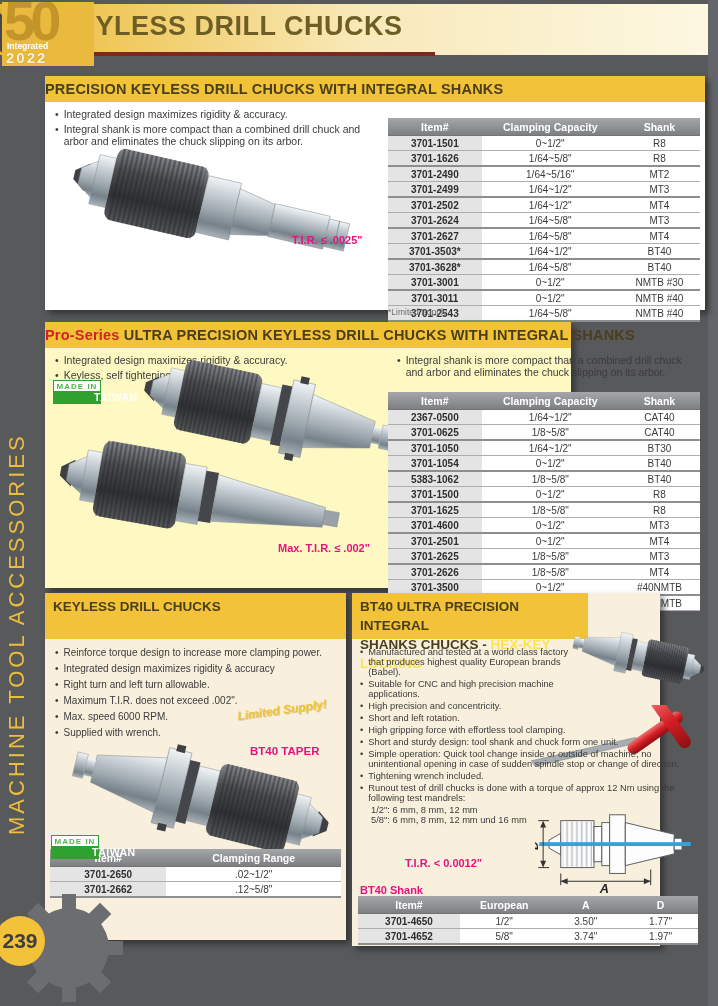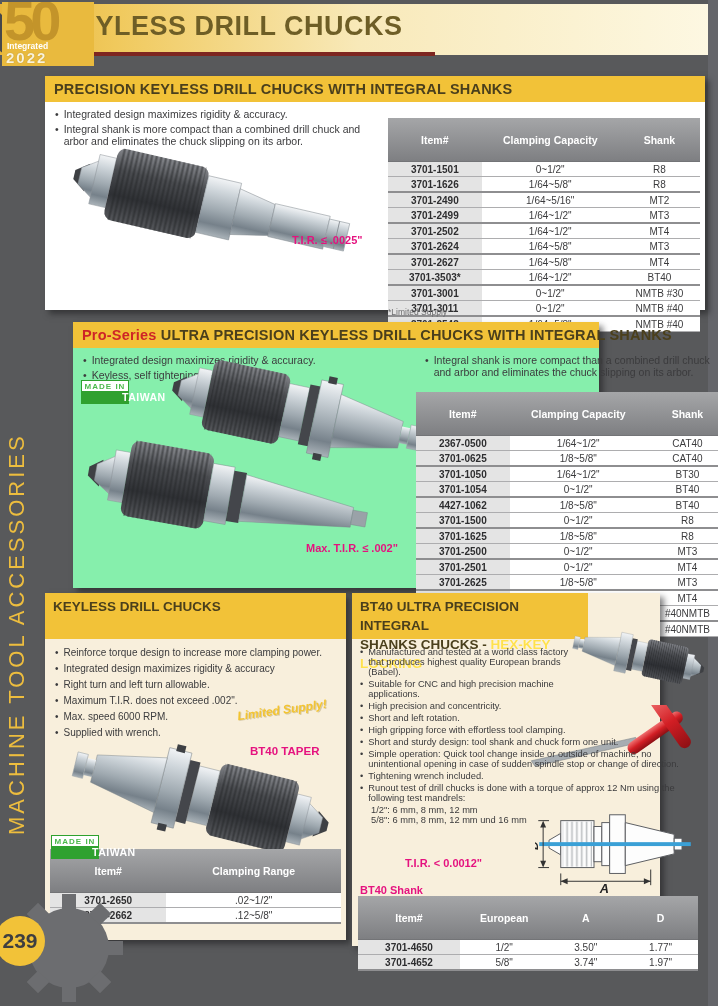--- a/index.html
+++ b/index.html
@@ -27,45 +27,45 @@
   .page-num{left:-5px;top:916px;width:50px;height:50px;border-radius:50%;background:#F2C238;
     display:flex;align-items:center;justify-content:center;
     font-size:21px;font-weight:bold;color:#3E3E40;z-index:3;}
   .gear-bl{left:-6px;top:882px;z-index:1;}
   .gear-tl{left:-16px;top:4px;z-index:1;}
   .right-edge{left:708px;top:0;width:10px;height:1006px;background:#64656A;}
 
   
   .panel{box-shadow:4px 4px 6px rgba(25,25,28,.55);}
   .panel-s1{left:45px;top:76px;width:660px;height:234px;background:#FFFFFF;}
-  .panel-s2{left:45px;top:322px;width:526px;height:266px;background:#86efac;margin-left:28px;}
+  .panel-s2{left:45px;top:322px;width:526px;height:266px;background:#fef9c3;}
   .panel-s3{left:45px;top:593px;width:301px;height:347px;background:#F8EFDC;}
   .panel-s4{left:352px;top:593px;width:308px;height:353px;background:#F8EFDC;}
 
   .sec-header{background:#F2C238;color:#4A3F1C;font-weight:bold;box-sizing:border-box;}
-  .hdr-one{left:0;top:0;width:100%;height:26px;line-height:26px;font-size:14.5px;padding-left:9px;letter-spacing:.2px;white-space:nowrap;}
+  .hdr-one{left:0;top:0;width:100%;height:26px;line-height:26px;font-size:14.5px;letter-spacing:.2px;white-space:nowrap;}
   .hdr-two{left:0;top:0;height:46px;font-size:13.5px;line-height:19px;padding:4px 0 0 8px;}
   .hdr-two.full{width:100%;}
   .hdr-two.block{width:236px;}
   .pro{color:#CE2427;}
   .hex-hl{color:#FFE14D;text-shadow:0 0 1px #fff;}
 
   
   .bullets{position:absolute;}
   .bullet{display:flex;font-size:10.5px;color:#3B3B3D;line-height:12px;margin-bottom:3px;}
   .bullet .dot{margin-right:5px;flex:none;}
   .s3 .bullet{font-size:10px;line-height:12px;margin-bottom:4px;}
   .s4b .bullet{font-size:9.3px;line-height:10px;margin-bottom:2px;}
   .plain-line{font-size:9.3px;line-height:10px;color:#3B3B3D;margin-left:11px;}
 
   
   .tbl-wrap{position:absolute;}
   table.data-table{border-collapse:collapse;width:100%;background:#fff;table-layout:fixed;}
   table.data-table th{background:linear-gradient(#A5A6A8,#7E7F82);color:#fff;font-size:10.5px;font-weight:bold;
-    height:15px;padding:14px 2px;border-bottom:1px solid #737477;}
+    height:15px;padding:1px 2px;border-bottom:1px solid #737477;}
   table.data-table td{font-size:10px;color:#3B3B3D;text-align:center;height:12px;padding:1px 2px;
     border-bottom:1px solid #ADADAF;}
   table.data-table td:first-child{background:#E4E4E4;font-weight:bold;color:#2E2E30;}
   table.data-table tbody tr:nth-child(even) td{border-bottom:2px solid #8E8E90;}
   .footnote{position:absolute;font-size:8.5px;color:#6D6D6F;}
 
   
   .magenta{color:#E5127F;font-weight:bold;}
   .tir{font-size:11px;}
   .limited{color:#F3C431;font-weight:bold;font-style:italic;font-size:12px;transform:rotate(-8deg);text-shadow:1px 1px 0 rgba(120,90,0,.25);}
@@ -234,20 +234,25 @@
             <td>3701-2627</td>
             <td>1/64~5/8"</td>
             <td>MT4</td>
           </tr>
           <tr>
             <td>3701-3503*</td>
             <td>1/64~1/2"</td>
             <td>BT40</td>
           </tr>
           <tr>
+            <td>3701-3628*</td>
+            <td>1/64~5/8"</td>
+            <td>BT40</td>
+          </tr>
+          <tr>
             <td>3701-3001</td>
             <td>0~1/2"</td>
             <td>NMTB #30</td>
           </tr>
           <tr>
             <td>3701-3011</td>
             <td>0~1/2"</td>
             <td>NMTB #40</td>
           </tr>
           <tr>
@@ -347,36 +352,36 @@
             <td>3701-1050</td>
             <td>1/64~1/2"</td>
             <td>BT30</td>
           </tr>
           <tr>
             <td>3701-1054</td>
             <td>0~1/2"</td>
             <td>BT40</td>
           </tr>
           <tr>
-            <td>4427-1062</td>
+            <td>5383-1062</td>
             <td>1/8~5/8"</td>
             <td>BT40</td>
           </tr>
           <tr>
             <td>3701-1500</td>
             <td>0~1/2"</td>
             <td>R8</td>
           </tr>
           <tr>
             <td>3701-1625</td>
             <td>1/8~5/8"</td>
             <td>R8</td>
           </tr>
           <tr>
-            <td>3701-2500</td>
+            <td>3701-4600</td>
             <td>0~1/2"</td>
             <td>MT3</td>
           </tr>
           <tr>
             <td>3701-2501</td>
             <td>0~1/2"</td>
             <td>MT4</td>
           </tr>
           <tr>
             <td>3701-2625</td>

